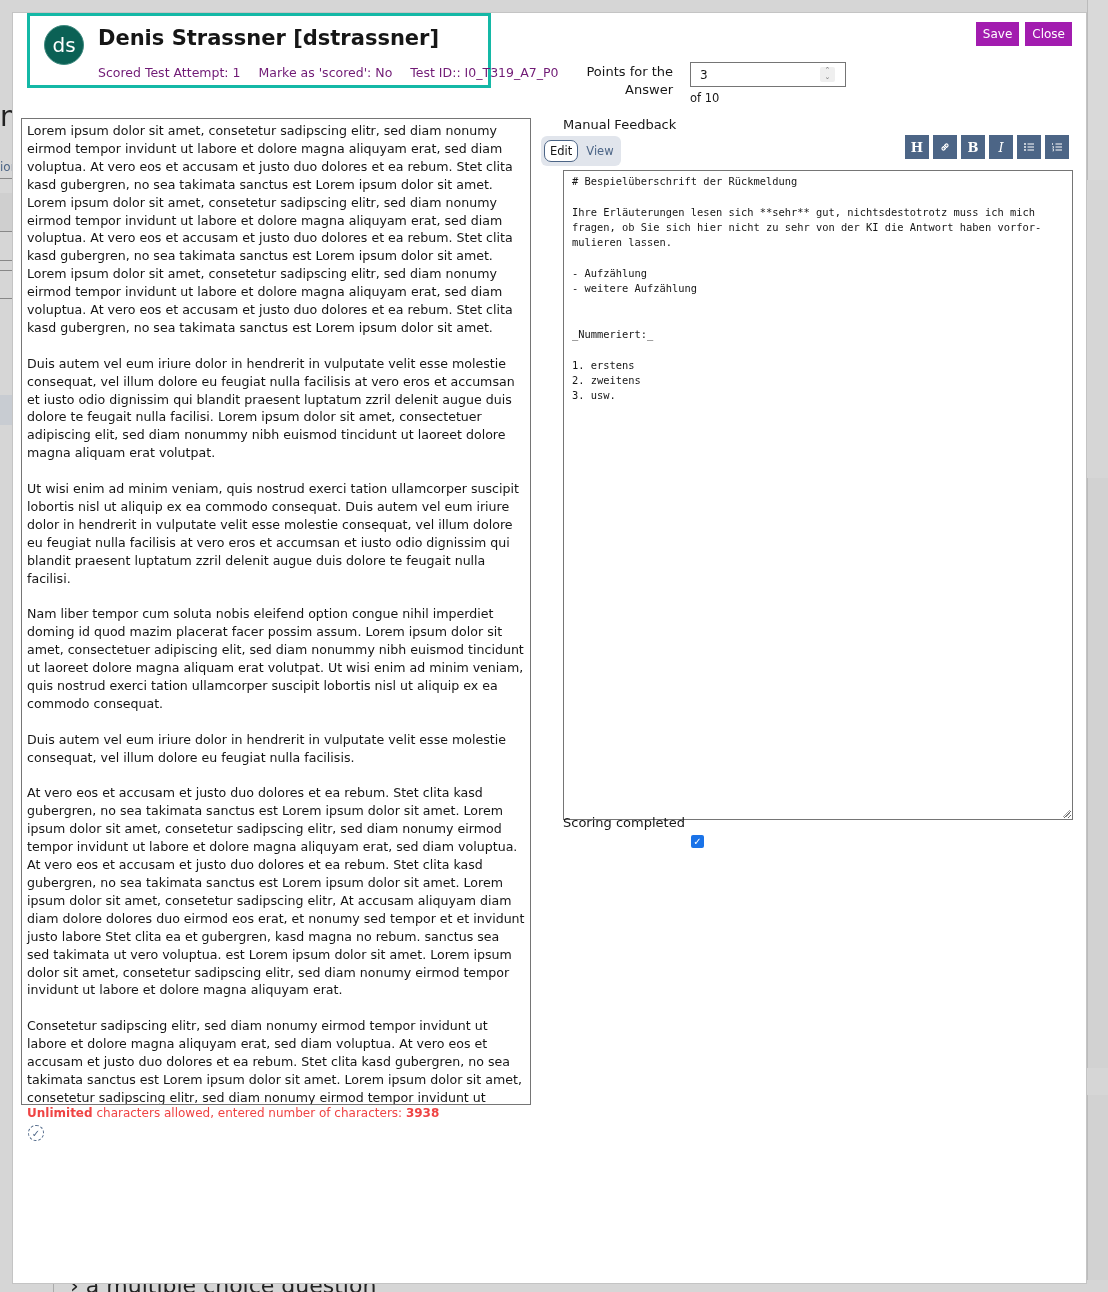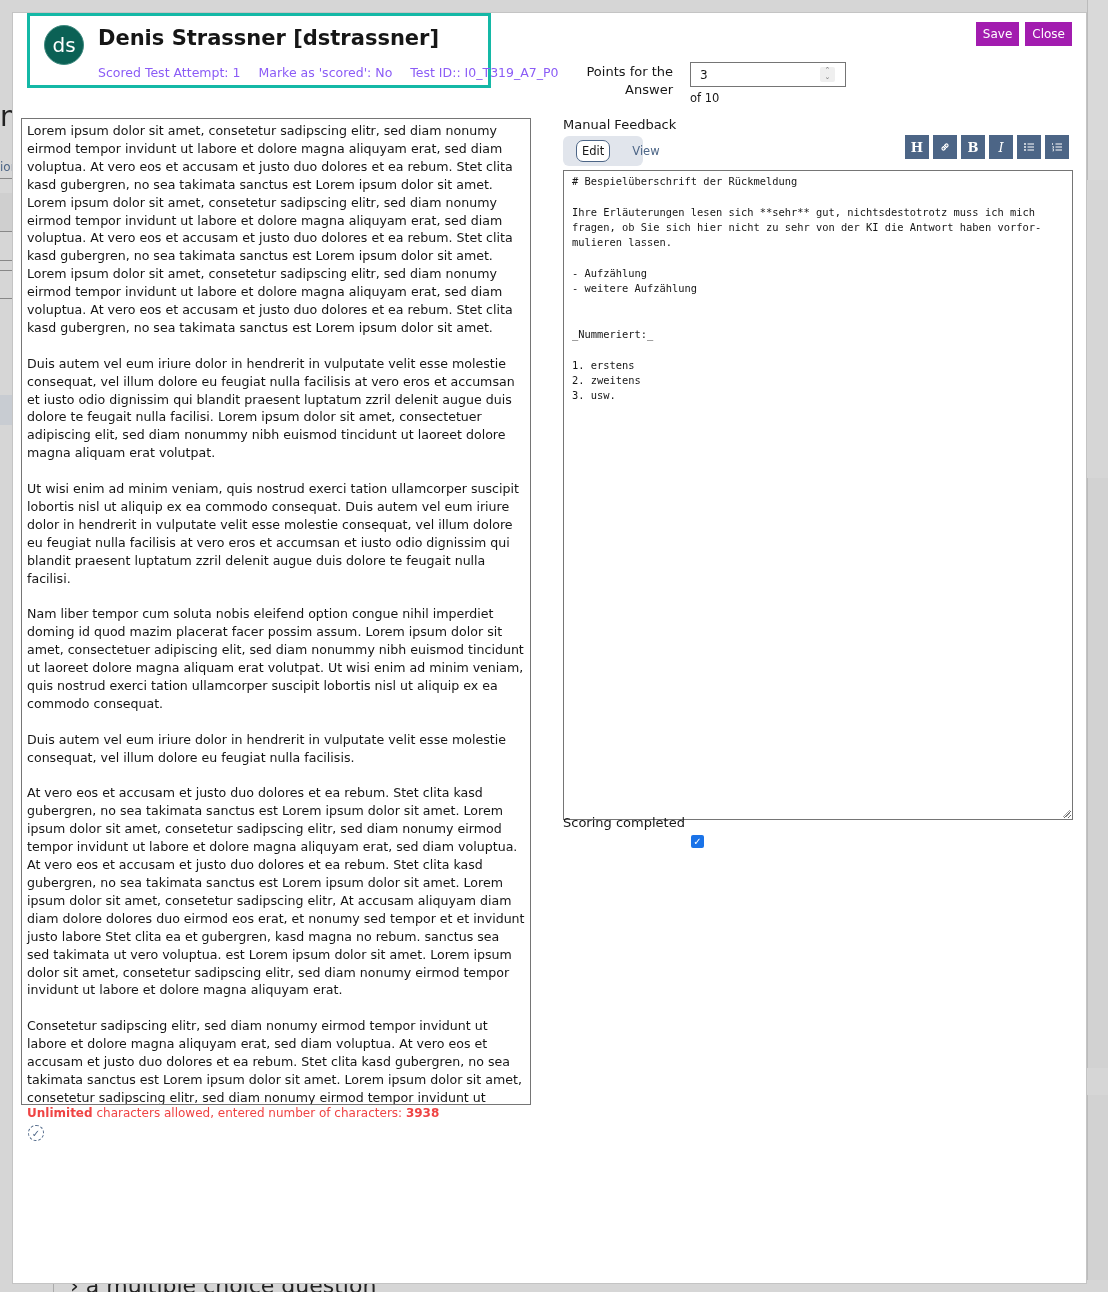--- a/index.html
+++ b/index.html
@@ -33,21 +33,21 @@
   .user-card {
     position: absolute; left: 14px; top: 0; width: 464px; height: 75px;
     border: 3px solid #14b8a6; background: #fff;
   }
   .avatar {
     position: absolute; left: 14px; top: 9px; width: 40px; height: 40px; border-radius: 50%;
     background: #0b6155; color: #fff; font-size: 20px; display: flex; align-items: center; justify-content: center;
     border: 1px solid #3f8a7f;
   }
   .user-name { position: absolute; left: 68px; top: 10px; font-size: 21px; font-weight: bold; color: #161616; white-space: nowrap; }
-  .user-meta { position: absolute; left: 68px; top: 49px; font-size: 12.5px; color: #8b5cf6; white-space: nowrap; }
+  .user-meta { position: absolute; left: 68px; top: 49px; font-size: 12.5px; color: #701a75; white-space: nowrap; }
   .user-meta span { margin-right: 14px; }
 
   .answer-box {
     position: absolute; left: 8px; top: 105px; width: 510px; height: 987px;
     border: 1px solid #757575; overflow: hidden; padding: 3px 5px;
     font-size: 12.6px; line-height: 17.9px; color: #161616;
   }
   .answer-box p { margin-bottom: 17.9px; }
   .char-info { position: absolute; left: 14px; top: 1093px; font-size: 12px; color: #ef4444; white-space: nowrap; }
   .char-info b { font-weight: bold; }
@@ -68,26 +68,26 @@
     font-size: 12px; padding-left: 9px; display: flex; align-items: center;
   }
   .spinner {
     position: absolute; right: 10px; top: 4px; width: 15px; height: 15px; background: #efefef; border-radius: 2px;
     font-size: 7px; color: #777; line-height: 7px; text-align: center;
   }
   .points-of { position: absolute; left: 677px; top: 78px; font-size: 11.5px; }
 
   .fb-label { position: absolute; left: 550px; top: 104px; font-size: 13px; }
   .toggle-group {
-    position: absolute; left: 550px; top: 123px; width: 80px; height: 30px; background: #e1e5ec; border-radius: 6px;
-    display: flex; align-items: center; padding-left: 13px;
+    position: absolute; left: 528px; top: 123px; width: 80px; height: 30px; background: #e1e5ec; border-radius: 6px;
+    display: flex; align-items: center; padding-left: 3px;
   }
   .toggle-btn { font-size: 11.5px; height: 22px; padding: 0 5px; display: flex; align-items: center; color: #4c6586; }
   .toggle-btn.active { background: #fff; border: 1px solid #4c6586; border-radius: 7px; color: #161616; }
-  .toggle-btn.inactive { margin-left: 17px; }
+  .toggle-btn.inactive { margin-left: 3px; }
 
   .md-toolbar { position: absolute; left: 892px; top: 122px; display: flex; gap: 4px; }
   .md-btn {
     width: 24px; height: 24px; background: #4c6586; color: #fff; display: flex; align-items: center; justify-content: center;
     font-family: "DejaVu Serif", "Liberation Serif", serif; font-size: 13px;
   }
   .md-btn svg { width: 12px; height: 12px; }
 
   .fb-textarea {
     position: absolute; left: 550px; top: 157px; width: 510px; height: 650px; border: 1px solid #757575;

